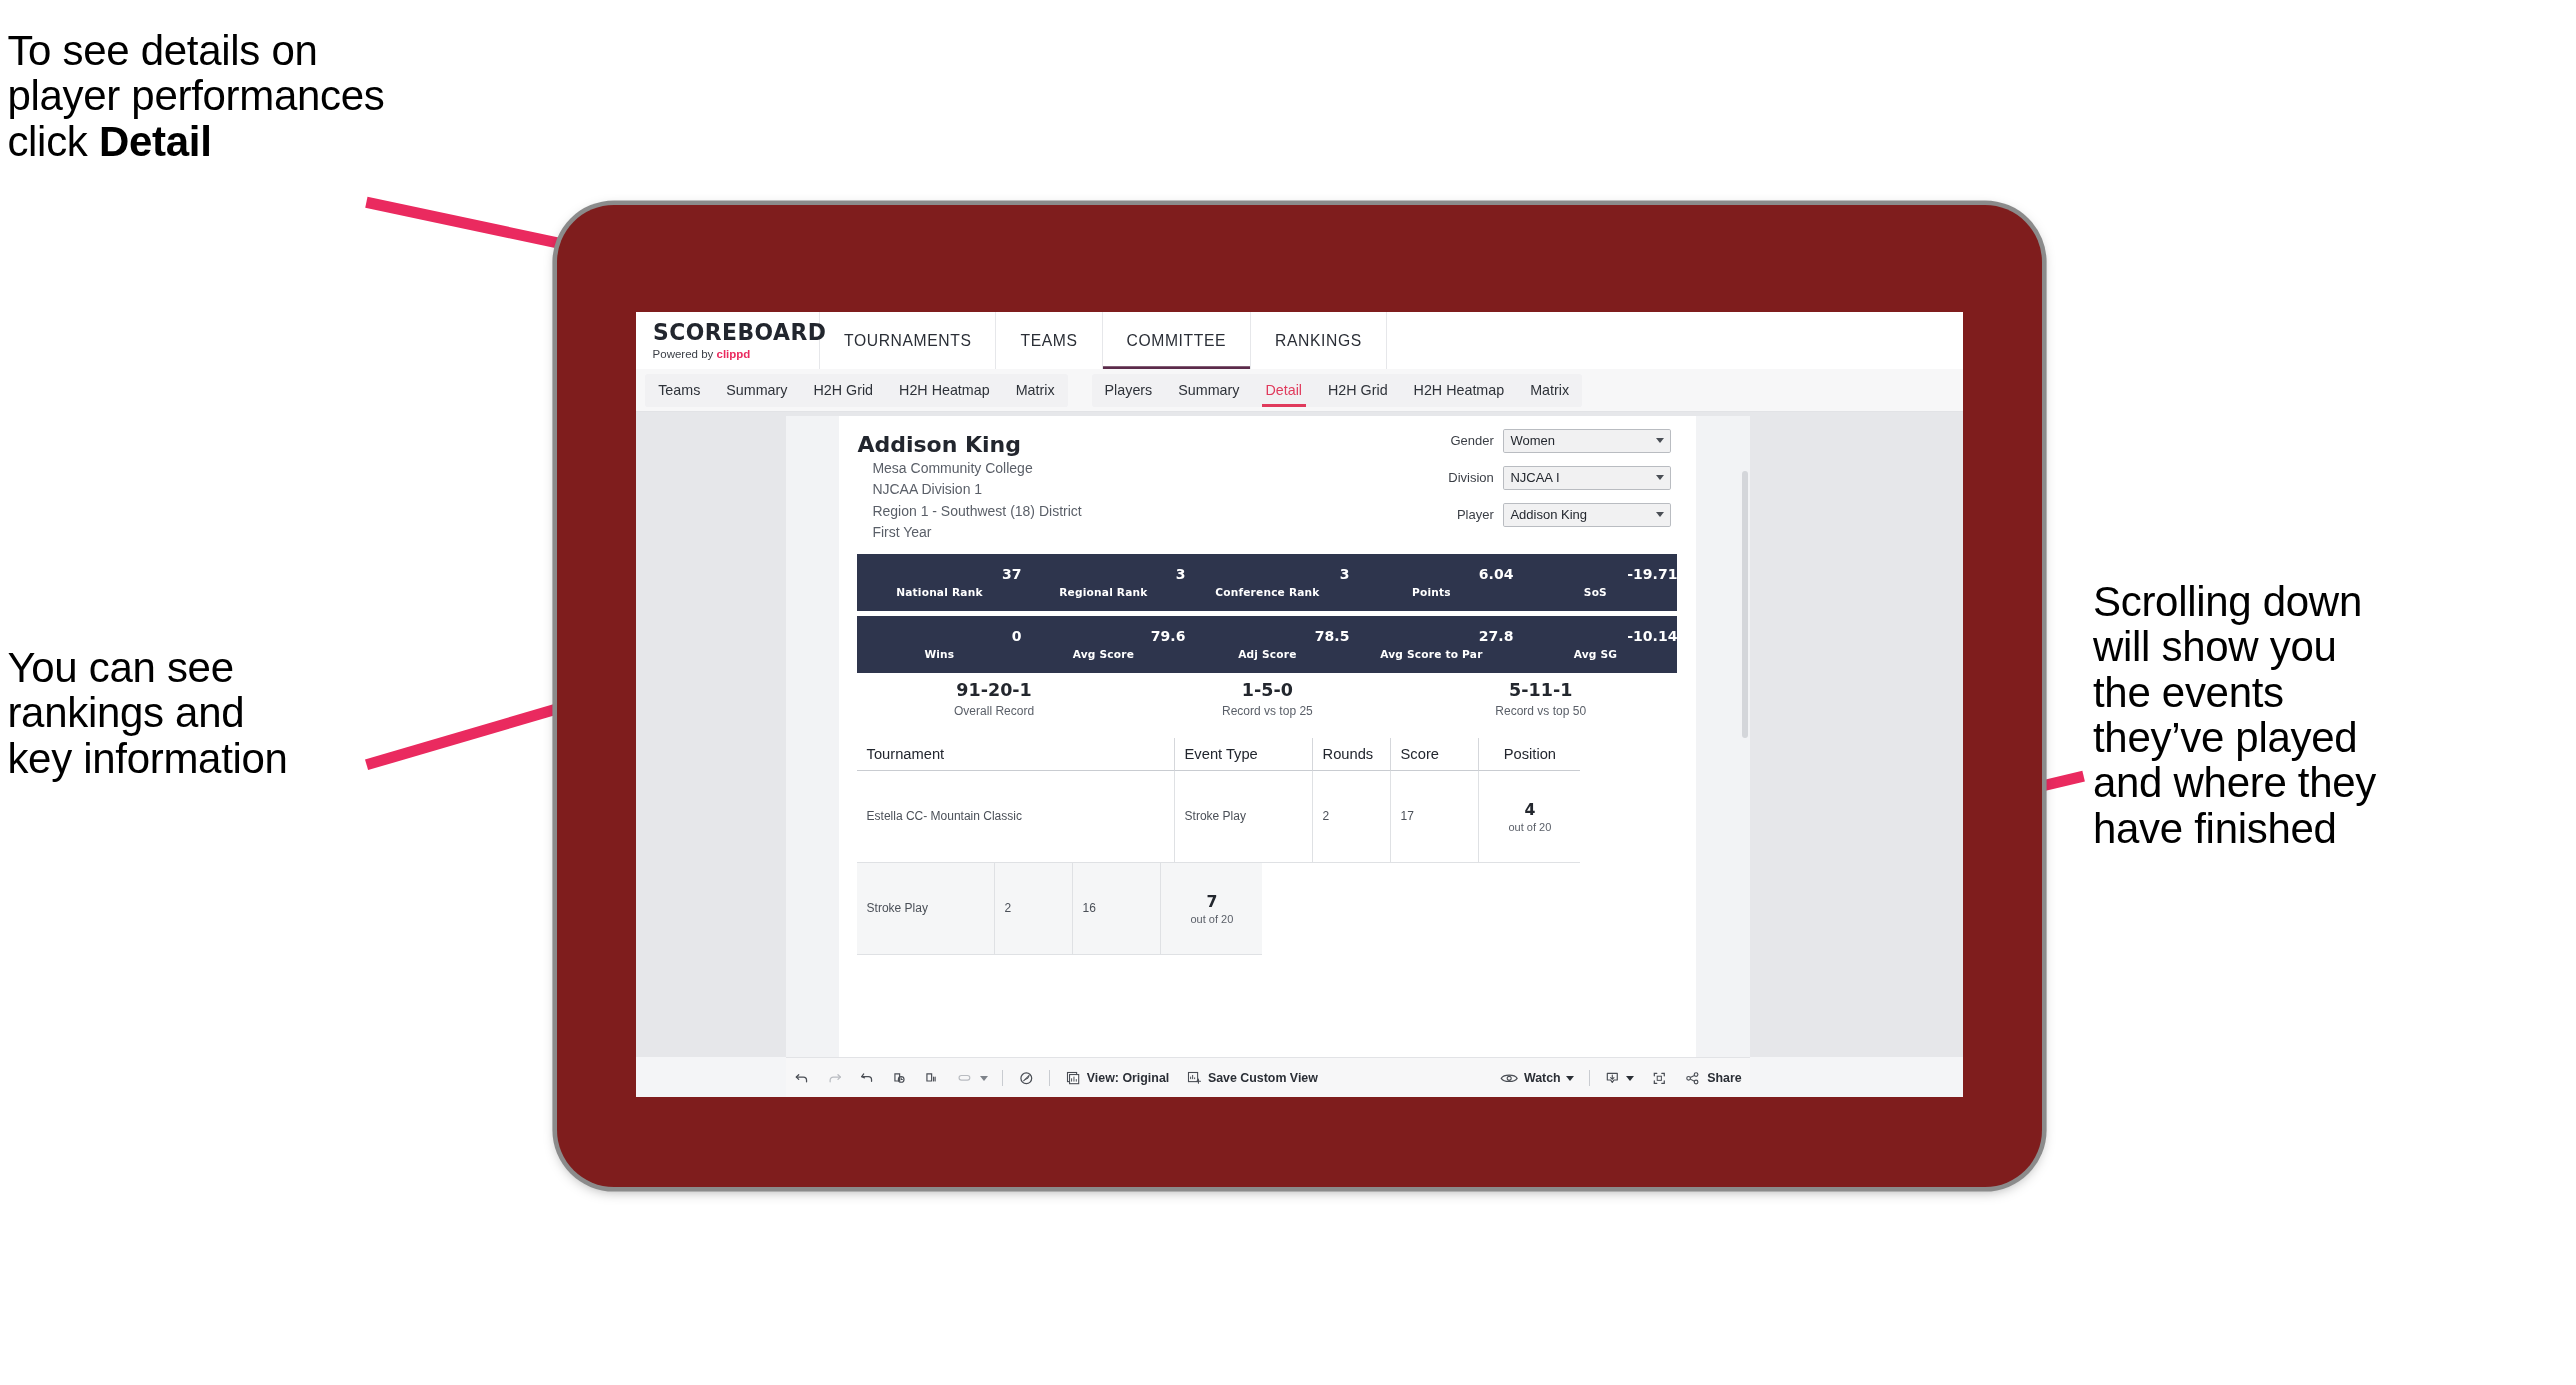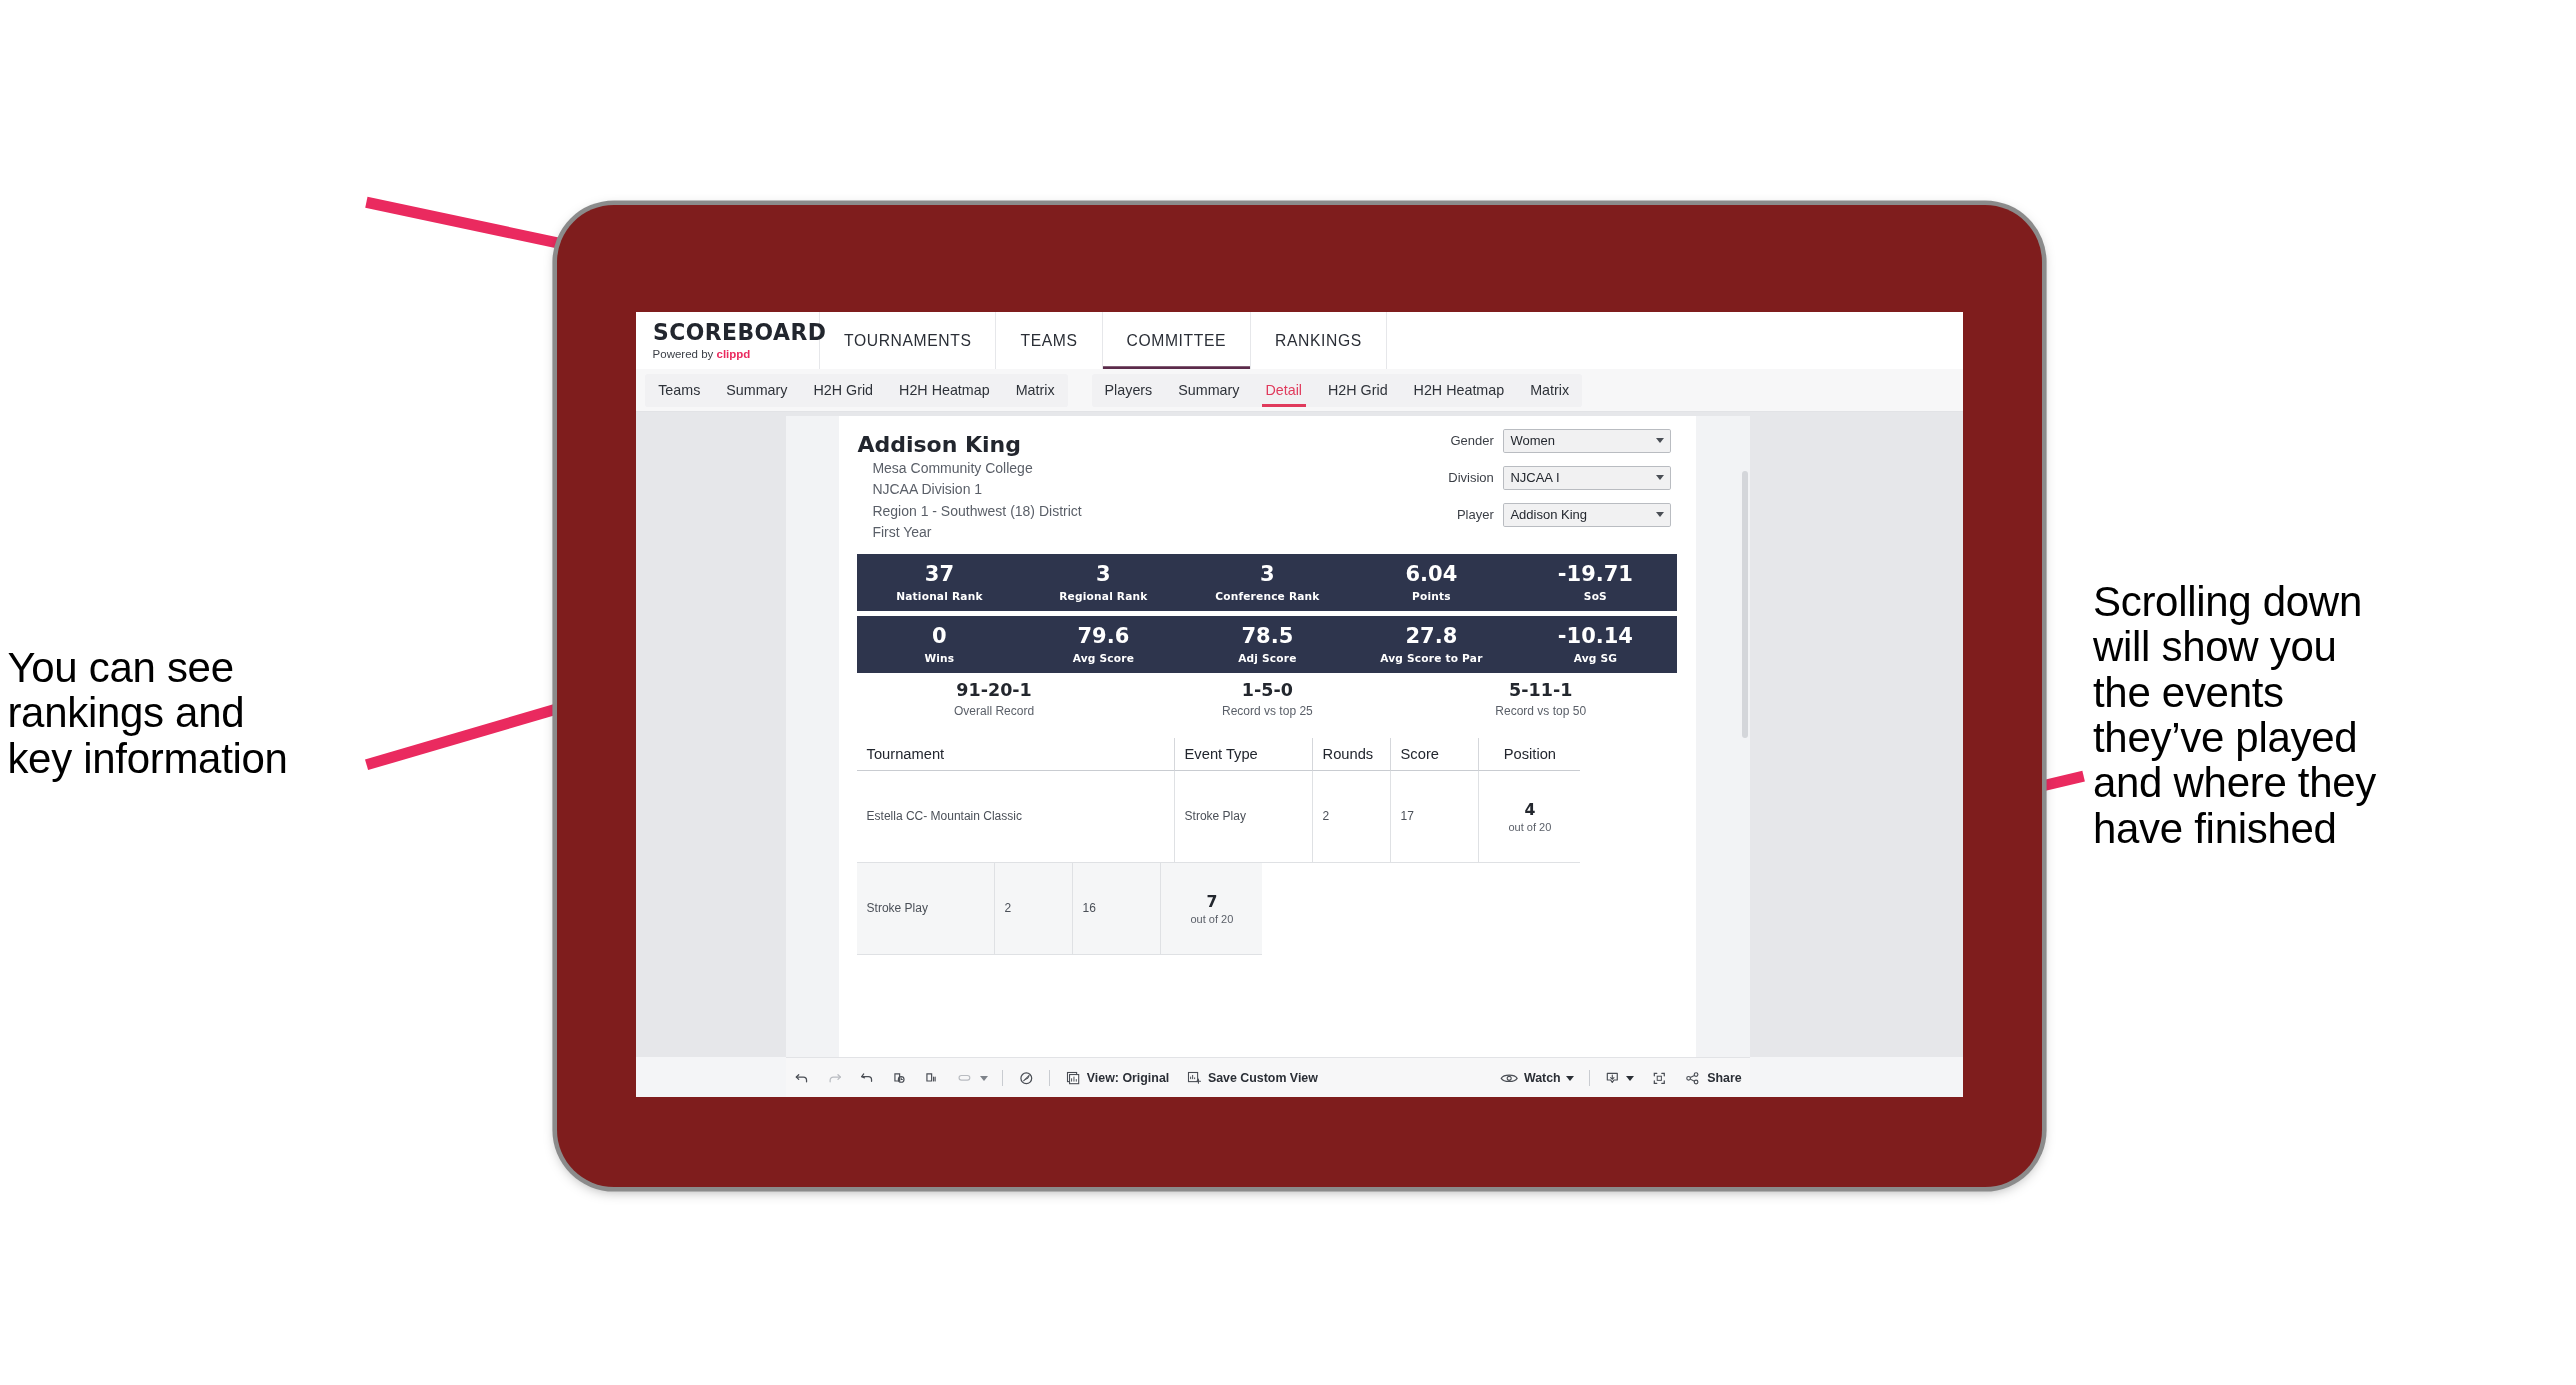--- a/index.html
+++ b/index.html
@@ -116,21 +116,21 @@
   .caret { width:0;height:0;border-left:4.6px solid transparent;border-right:4.6px solid transparent;
            border-top:5.5px solid #4a4e55; }
 
   .statbar {
     position:absolute; left:18.4px; width:820px; height:57px;
     background:#2e354d; display:flex; align-items:center;
   }
   #statbar1 { top:138px; }
   #statbar2 { top:200px; }
   .stat { flex:1; text-align:center; color:#fff; }
-  .stat .v { font-family:"DejaVu Sans", sans-serif; font-weight:700; font-size:21px; line-height:1.1; }
+  .stat .v { font-family:"DejaVu Sans", sans-serif; font-weight:700; font-size:14px; line-height:1.1;text-align:right; }
   .stat .l { font-family:"DejaVu Sans", sans-serif; font-weight:700; font-size:10.6px; margin-top:3.7px; letter-spacing:0.2px; }
 
   .records { position:absolute; left:18.4px; top:265px; width:820px;
              display:flex; align-items:center; }
   .rec { flex:1; text-align:center; }
   .rec .v { font-family:"DejaVu Sans", sans-serif; font-weight:700; font-size:17.5px; color:#23272e; line-height:1.1; }
   .rec .l { font-size:12px; color:#5a5f68; margin-top:3.7px; }
 
   
   #evtable { position:absolute; left:18.4px; top:322px; width:820px; }
@@ -168,20 +168,23 @@
   .tb-sep { width:0.9px; height:16.6px; background:#c9ccd1; margin:0 6.4px; }
   .tb-lbl { font-weight:700; font-size:12.4px; color:#2b2f36; white-space:nowrap; }
   .tb-spacer { flex:1; }
   svg { display:block; }
 </style>
 </head>
 <body>
 
 <div id="stage">
 
+  <div class="annot" id="annot-topleft"><span>To see details on
+player performances
+click </span><b>Detail</b></div>
 
   <div class="annot" id="annot-left">You can see
 rankings and
 key information</div>
 
   <div class="annot" id="annot-right">Scrolling down
 will show you
 the events
 they’ve played
 and where they

